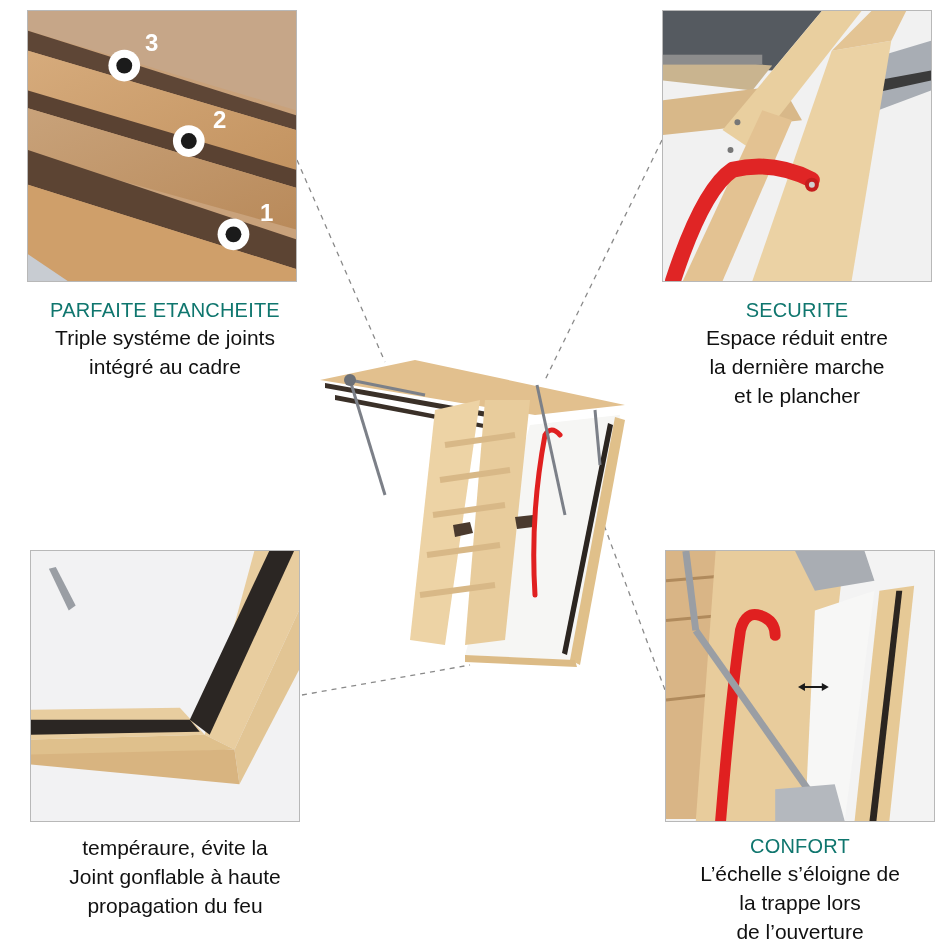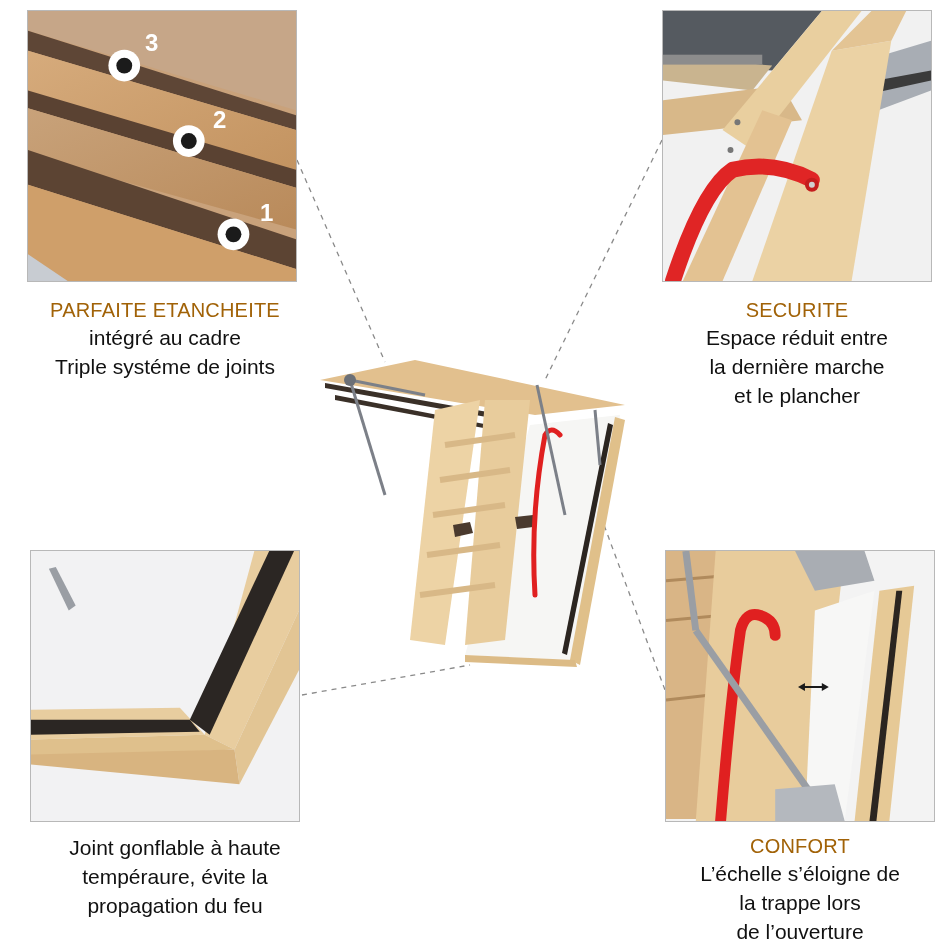--- a/index.html
+++ b/index.html
@@ -1,20 +1,20 @@
 <!DOCTYPE html>
 <html><head>
 <meta charset="utf-8">
 <style>
   html, body { margin:0; padding:0; background:#ffffff; }
   body { width:940px; height:940px; position:relative; overflow:hidden; font-family:"Liberation Sans", sans-serif; }
   .panel { position:absolute; width:270px; height:272px; border:1.5px solid #b8b8b8; box-sizing:border-box; overflow:hidden; }
   .panel svg { width:100%; height:100%; display:block; }
   .caption { position:absolute; width:300px; text-align:center; }
-  .caption .title { color:#a16207; font-size:20px; line-height:26px; letter-spacing:0.2px; }
+  .caption .title { color:#0f766e; font-size:20px; line-height:26px; letter-spacing:0.2px; }
   .caption .line { color:#111111; font-size:21px; line-height:29px; }
   .connectors { position:absolute; left:0; top:0; width:940px; height:940px; pointer-events:none; }
   .center { position:absolute; left:315px; top:355px; width:330px; height:330px; }
 </style>
 </head>
 <body>
 
 <svg class="connectors" viewBox="0 0 940 940">
   <g stroke="#8a8a8a" stroke-width="1.3" stroke-dasharray="5,5" fill="none">
     <line x1="297" y1="160" x2="385" y2="362"></line>
@@ -58,22 +58,22 @@
         <circle cx="207" cy="225" r="8" fill="#1b1b1b"></circle>
     </g>
   </svg>
   <span style="position:absolute; left:117px; top:18px; color:#fff; font-weight:bold; font-size:24px; font-family:'Liberation Sans',sans-serif;">3</span>
   <span style="position:absolute; left:185px; top:95px; color:#fff; font-weight:bold; font-size:24px; font-family:'Liberation Sans',sans-serif;">2</span>
   <span style="position:absolute; left:232px; top:188px; color:#fff; font-weight:bold; font-size:24px; font-family:'Liberation Sans',sans-serif;">1</span>
 </div>
 
 <div class="caption" style="left:15px; top:297px;">
   <div class="title">PARFAITE ETANCHEITE</div>
+  <div class="line">Triple systéme de joints</div>
   <div class="line">intégré au cadre</div>
-  <div class="line">Triple systéme de joints</div>
 </div>
 
 <div class="panel" style="left:662px; top:10px;">
   <svg viewBox="0 0 270 272" preserveAspectRatio="none">
     <rect width="270" height="272" fill="#f1f1f1"></rect>
     <polygon points="0,0 160,0 110,60 0,50" fill="#555a60"></polygon>
     <polygon points="0,45 110,55 90,80 0,70" fill="#c9b48f"></polygon>
     <rect x="0" y="44" width="100" height="10" fill="#8c8c8c"></rect>
     <polygon points="0,90 120,75 140,110 0,125" fill="#d8b889"></polygon>
     <polygon points="170,60 270,30 270,80 190,110" fill="#a8adb4"></polygon>
@@ -143,22 +143,22 @@
     <polygon points="0,170 160,170 170,182 0,185" fill="#2b2623"></polygon>
     <polygon points="240,0 265,0 180,185 160,170" fill="#2b2623"></polygon>
     <polygon points="0,190 175,185 205,200 0,210" fill="#dfc08c"></polygon>
     <polygon points="270,60 270,120 210,235 205,200" fill="#e2c594"></polygon>
     <polygon points="0,205 205,200 210,235 0,215" fill="#d8b480"></polygon>
     <polygon points="18,18 25,16 45,55 38,60" fill="#9a9ea4"></polygon>
   </svg>
 </div>
 
 <div class="caption" style="left:25px; top:833px;">
+  <div class="line">tempéraure, évite la</div>
   <div class="line">Joint gonflable à haute</div>
-  <div class="line">tempéraure, évite la</div>
   <div class="line">propagation du feu</div>
 </div>
 
 <div class="panel" style="left:665px; top:550px;">
   <svg viewBox="0 0 270 272" preserveAspectRatio="none">
     <rect width="270" height="272" fill="#f3f3f3"></rect>
     <polygon points="0,0 60,0 40,270 0,270" fill="#d9b586"></polygon>
     <g stroke="#b08a5c" stroke-width="3">
       <line x1="0" y1="30" x2="60" y2="25"></line>
       <line x1="0" y1="70" x2="55" y2="65"></line>

